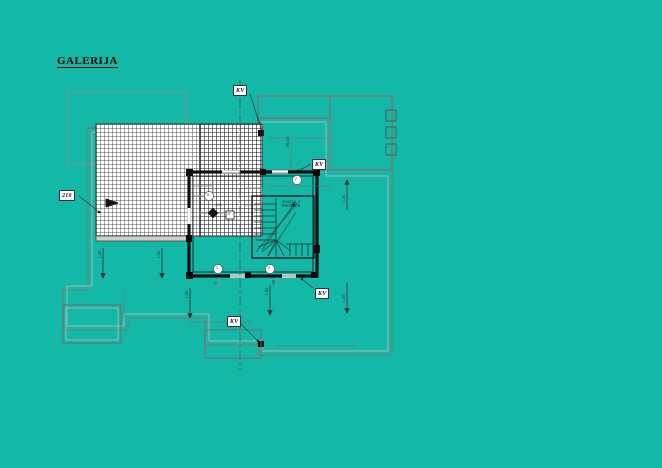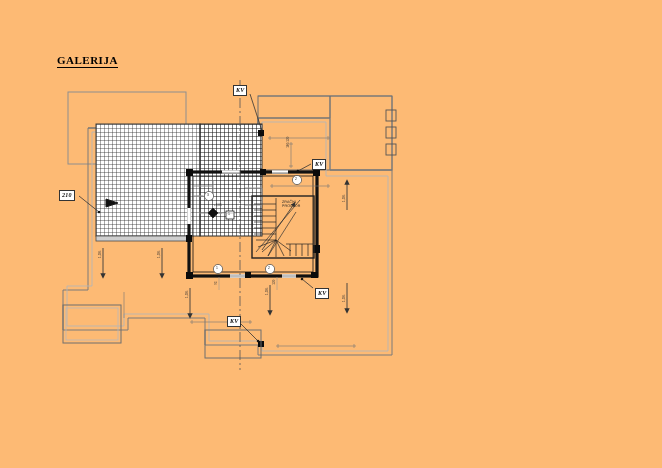--- a/index.html
+++ b/index.html
@@ -1,21 +1,21 @@
 <!DOCTYPE html>
 <html><head>
 <meta charset="utf-8">
 <style>
   html,body{margin:0;padding:0;background:#ffffff;}
   body{
     width:662px;height:468px;position:relative;overflow:hidden;
     font-family:"Liberation Sans", sans-serif;
     background:#fdfdfd;
   }
-  #sheet{position:absolute;inset:0;background:#fdba74;}
+  #sheet{position:absolute;inset:0;background:#14b8a6;}
 
   
   #title{
     position:absolute;left:57px;top:54px;
     font-family:"Liberation Serif", serif;
     font-weight:bold;font-size:11px;letter-spacing:.5px;
     color:#000;border-bottom:1.4px solid #000;padding-bottom:1px;
     line-height:12px;
   }
 

